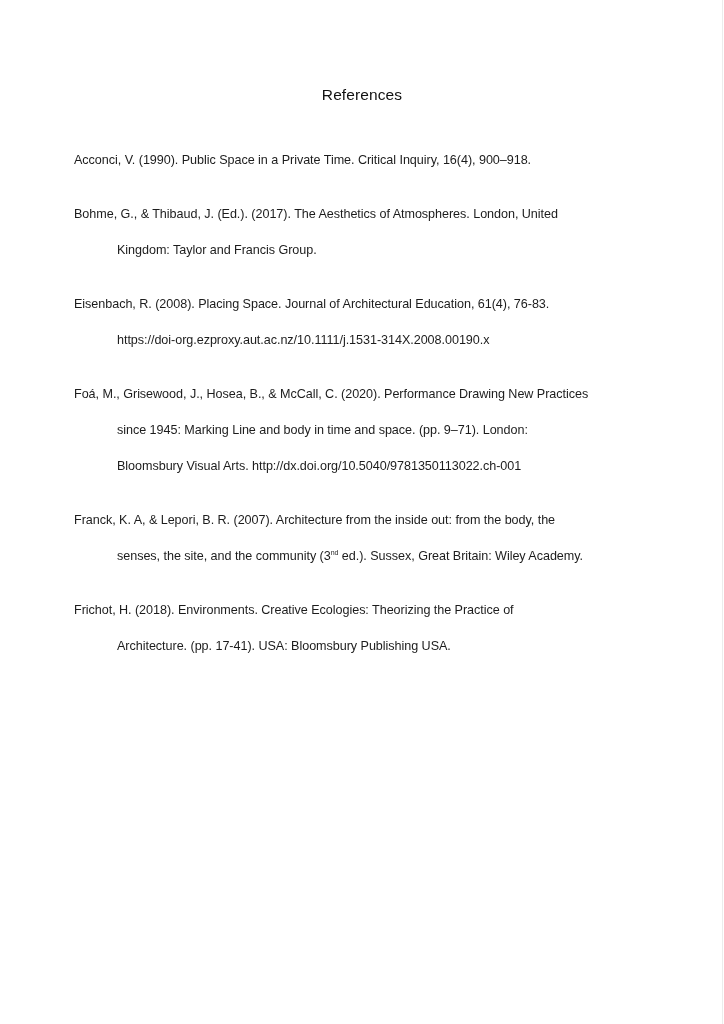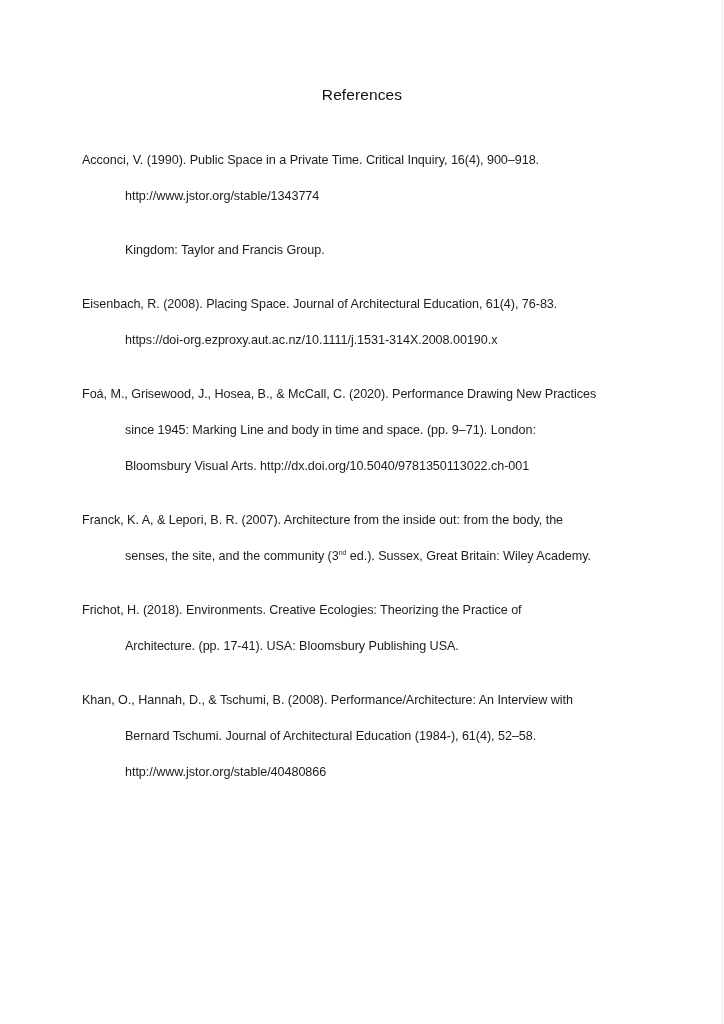--- a/index.html
+++ b/index.html
@@ -29,21 +29,21 @@
       top: 86px;
       left: 0;
       width: 724px;
       text-align: center;
       font-size: 15.5px;
       color: #111;
       letter-spacing: 0.1px;
     }
     .refs {
       position: absolute;
-      left: 82px;
+      left: 74px;
       top: 142px;
       width: 560px;
     }
     .ref {
       margin: 0 0 18px 0;
     }
     .line {
       font-size: 12.6px;
       line-height: 36px;
       height: 36px;
@@ -63,24 +63,24 @@
 </head>
 <body>
 
 <div class="page">
   <div class="heading">References</div>
 
   <div class="refs">
 
     <div class="ref">
       <div class="line">Acconci, V. (1990). Public Space in a Private Time. Critical Inquiry, 16(4), 900–918.</div>
-      <div class="line indent">http://www.jstor.org/stable/1343774</div>
     </div>
 
     <div class="ref">
+      <div class="line">Bohme, G., &amp; Thibaud, J. (Ed.). (2017). The Aesthetics of Atmospheres. London, United</div>
       <div class="line indent">Kingdom: Taylor and Francis Group.</div>
     </div>
 
     <div class="ref">
       <div class="line">Eisenbach, R. (2008). Placing Space. Journal of Architectural Education, 61(4), 76-83.</div>
       <div class="line indent">https://doi-org.ezproxy.aut.ac.nz/10.1111/j.1531-314X.2008.00190.x</div>
     </div>
 
     <div class="ref">
       <div class="line">Foá, M., Grisewood, J., Hosea, B., &amp; McCall, C. (2020). Performance Drawing New Practices</div>
@@ -91,20 +91,15 @@
     <div class="ref">
       <div class="line">Franck, K. A, &amp; Lepori, B. R. (2007). Architecture from the inside out: from the body, the</div>
       <div class="line indent"><span>senses, the site, and the community (3</span><sup>nd</sup><span> ed.). Sussex, Great Britain: Wiley Academy.</span></div>
     </div>
 
     <div class="ref">
       <div class="line">Frichot, H. (2018). Environments. Creative Ecologies: Theorizing the Practice of</div>
       <div class="line indent">Architecture. (pp. 17-41). USA: Bloomsbury Publishing USA.</div>
     </div>
 
-    <div class="ref">
-      <div class="line">Khan, O., Hannah, D., &amp; Tschumi, B. (2008). Performance/Architecture: An Interview with</div>
-      <div class="line indent">Bernard Tschumi. Journal of Architectural Education (1984-), 61(4), 52–58.</div>
-      <div class="line indent">http://www.jstor.org/stable/40480866</div>
-    </div>
 
   </div>
 </div>
 
 </body></html>

